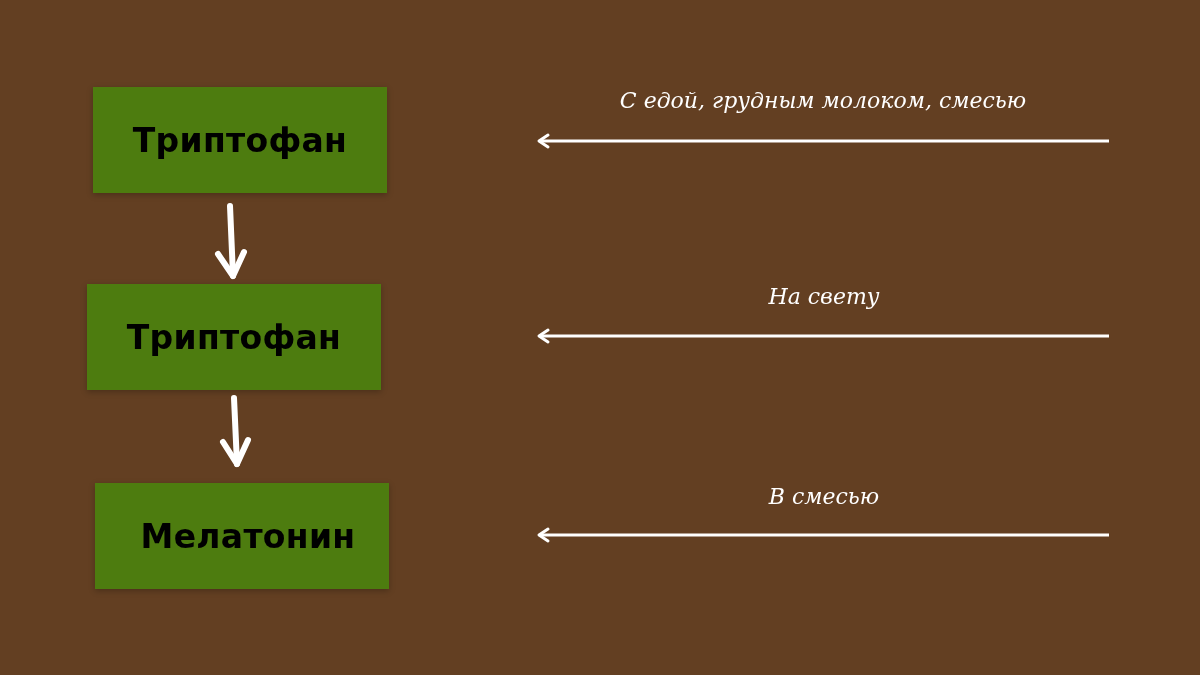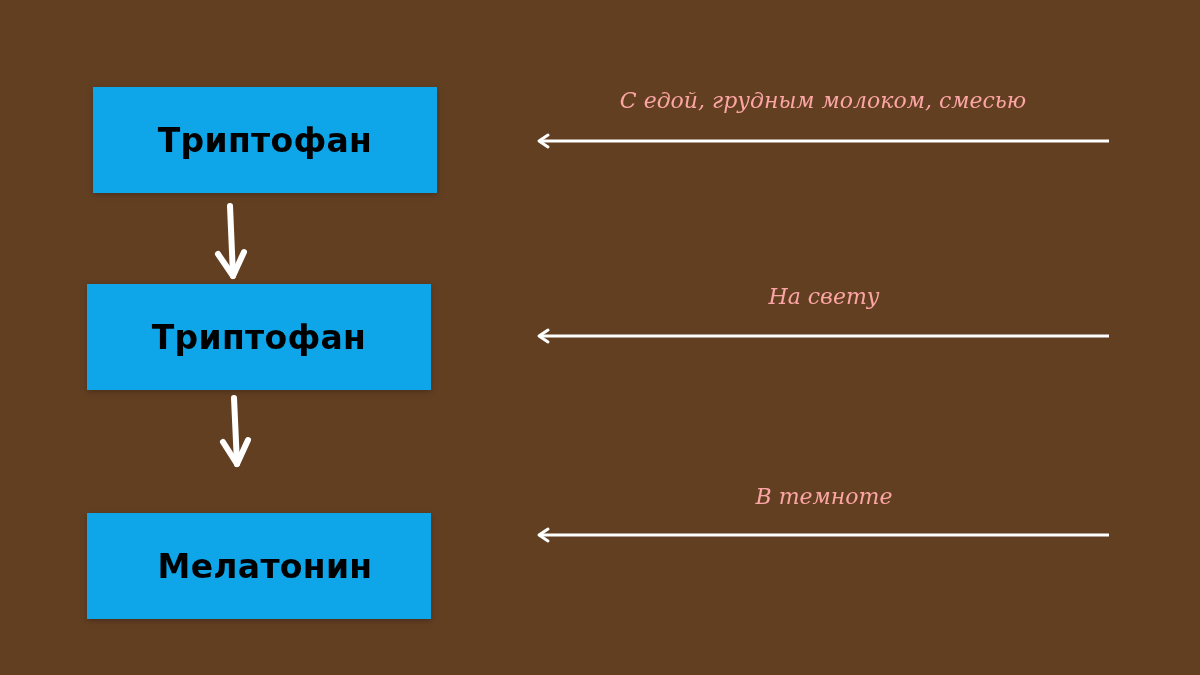--- a/index.html
+++ b/index.html
@@ -2,37 +2,37 @@
 <html><head>
   <meta charset="utf-8">
   <style>
     html, body { margin: 0; padding: 0; }
     body {
       width: 1200px; height: 675px; position: relative; overflow: hidden;
       background: #633f22;
       font-family: "DejaVu Sans", sans-serif;
     }
     .box {
-      position: absolute; background: #0ea5e9;
-      width: 344px; height: 106px;
+      position: absolute; background: #4d7c0f;
+      width: 294px; height: 106px;
       display: flex; align-items: center; justify-content: center;
       box-shadow: 0 2px 6px rgba(0,0,0,0.25);
       text-align: center;
     }
     .box span {
       font-family: "DejaVu Sans", sans-serif;
       font-weight: bold; font-size: 33px; color: #000; letter-spacing: 0.3px;
     }
     #box1 { left: 93px; top: 87px; }
     #box2 { left: 87px; top: 284px; }
-    #box3 { left: 87px; top: 483px; margin-top: 30px; }
+    #box3 { left: 95px; top: 483px; }
     #box3 span { margin-left: 12px; }
     .down-arrow { position: absolute; }
     .label {
-      position: absolute; color: #fca5a5;
+      position: absolute; color: #ffffff;
       font-family: "DejaVu Serif", serif; font-style: italic;
       font-size: 22px; white-space: nowrap; transform: translateX(-50%);
     }
     .hline { position: absolute; }
   </style>
 </head>
 <body>
 
 <div class="box" id="box1">
   <span>Триптофан</span>
@@ -61,17 +61,17 @@
   <line x1="6" y1="9" x2="575" y2="9" stroke="#fff" stroke-width="3"></line>
   <path d="M14 3 L5 9 L14 15" stroke="#fff" stroke-width="3" fill="none" stroke-linecap="round" stroke-linejoin="round"></path>
 </svg>
 
 <div class="label" style="left:824px; top:284px;text-align:right;">На свету</div>
 <svg class="hline" style="left:534px; top:327px;" width="578" height="18" viewBox="0 0 578 18">
   <line x1="6" y1="9" x2="575" y2="9" stroke="#fff" stroke-width="3"></line>
   <path d="M14 3 L5 9 L14 15" stroke="#fff" stroke-width="3" fill="none" stroke-linecap="round" stroke-linejoin="round"></path>
 </svg>
 
-<div class="label" style="left:824px; top:484px;">В темноте</div>
+<div class="label" style="left:824px; top:484px;">В смесью</div>
 <svg class="hline" style="left:534px; top:526px;" width="578" height="18" viewBox="0 0 578 18">
   <line x1="6" y1="9" x2="575" y2="9" stroke="#fff" stroke-width="3"></line>
   <path d="M14 3 L5 9 L14 15" stroke="#fff" stroke-width="3" fill="none" stroke-linecap="round" stroke-linejoin="round"></path>
 </svg>
 
 </body></html>

